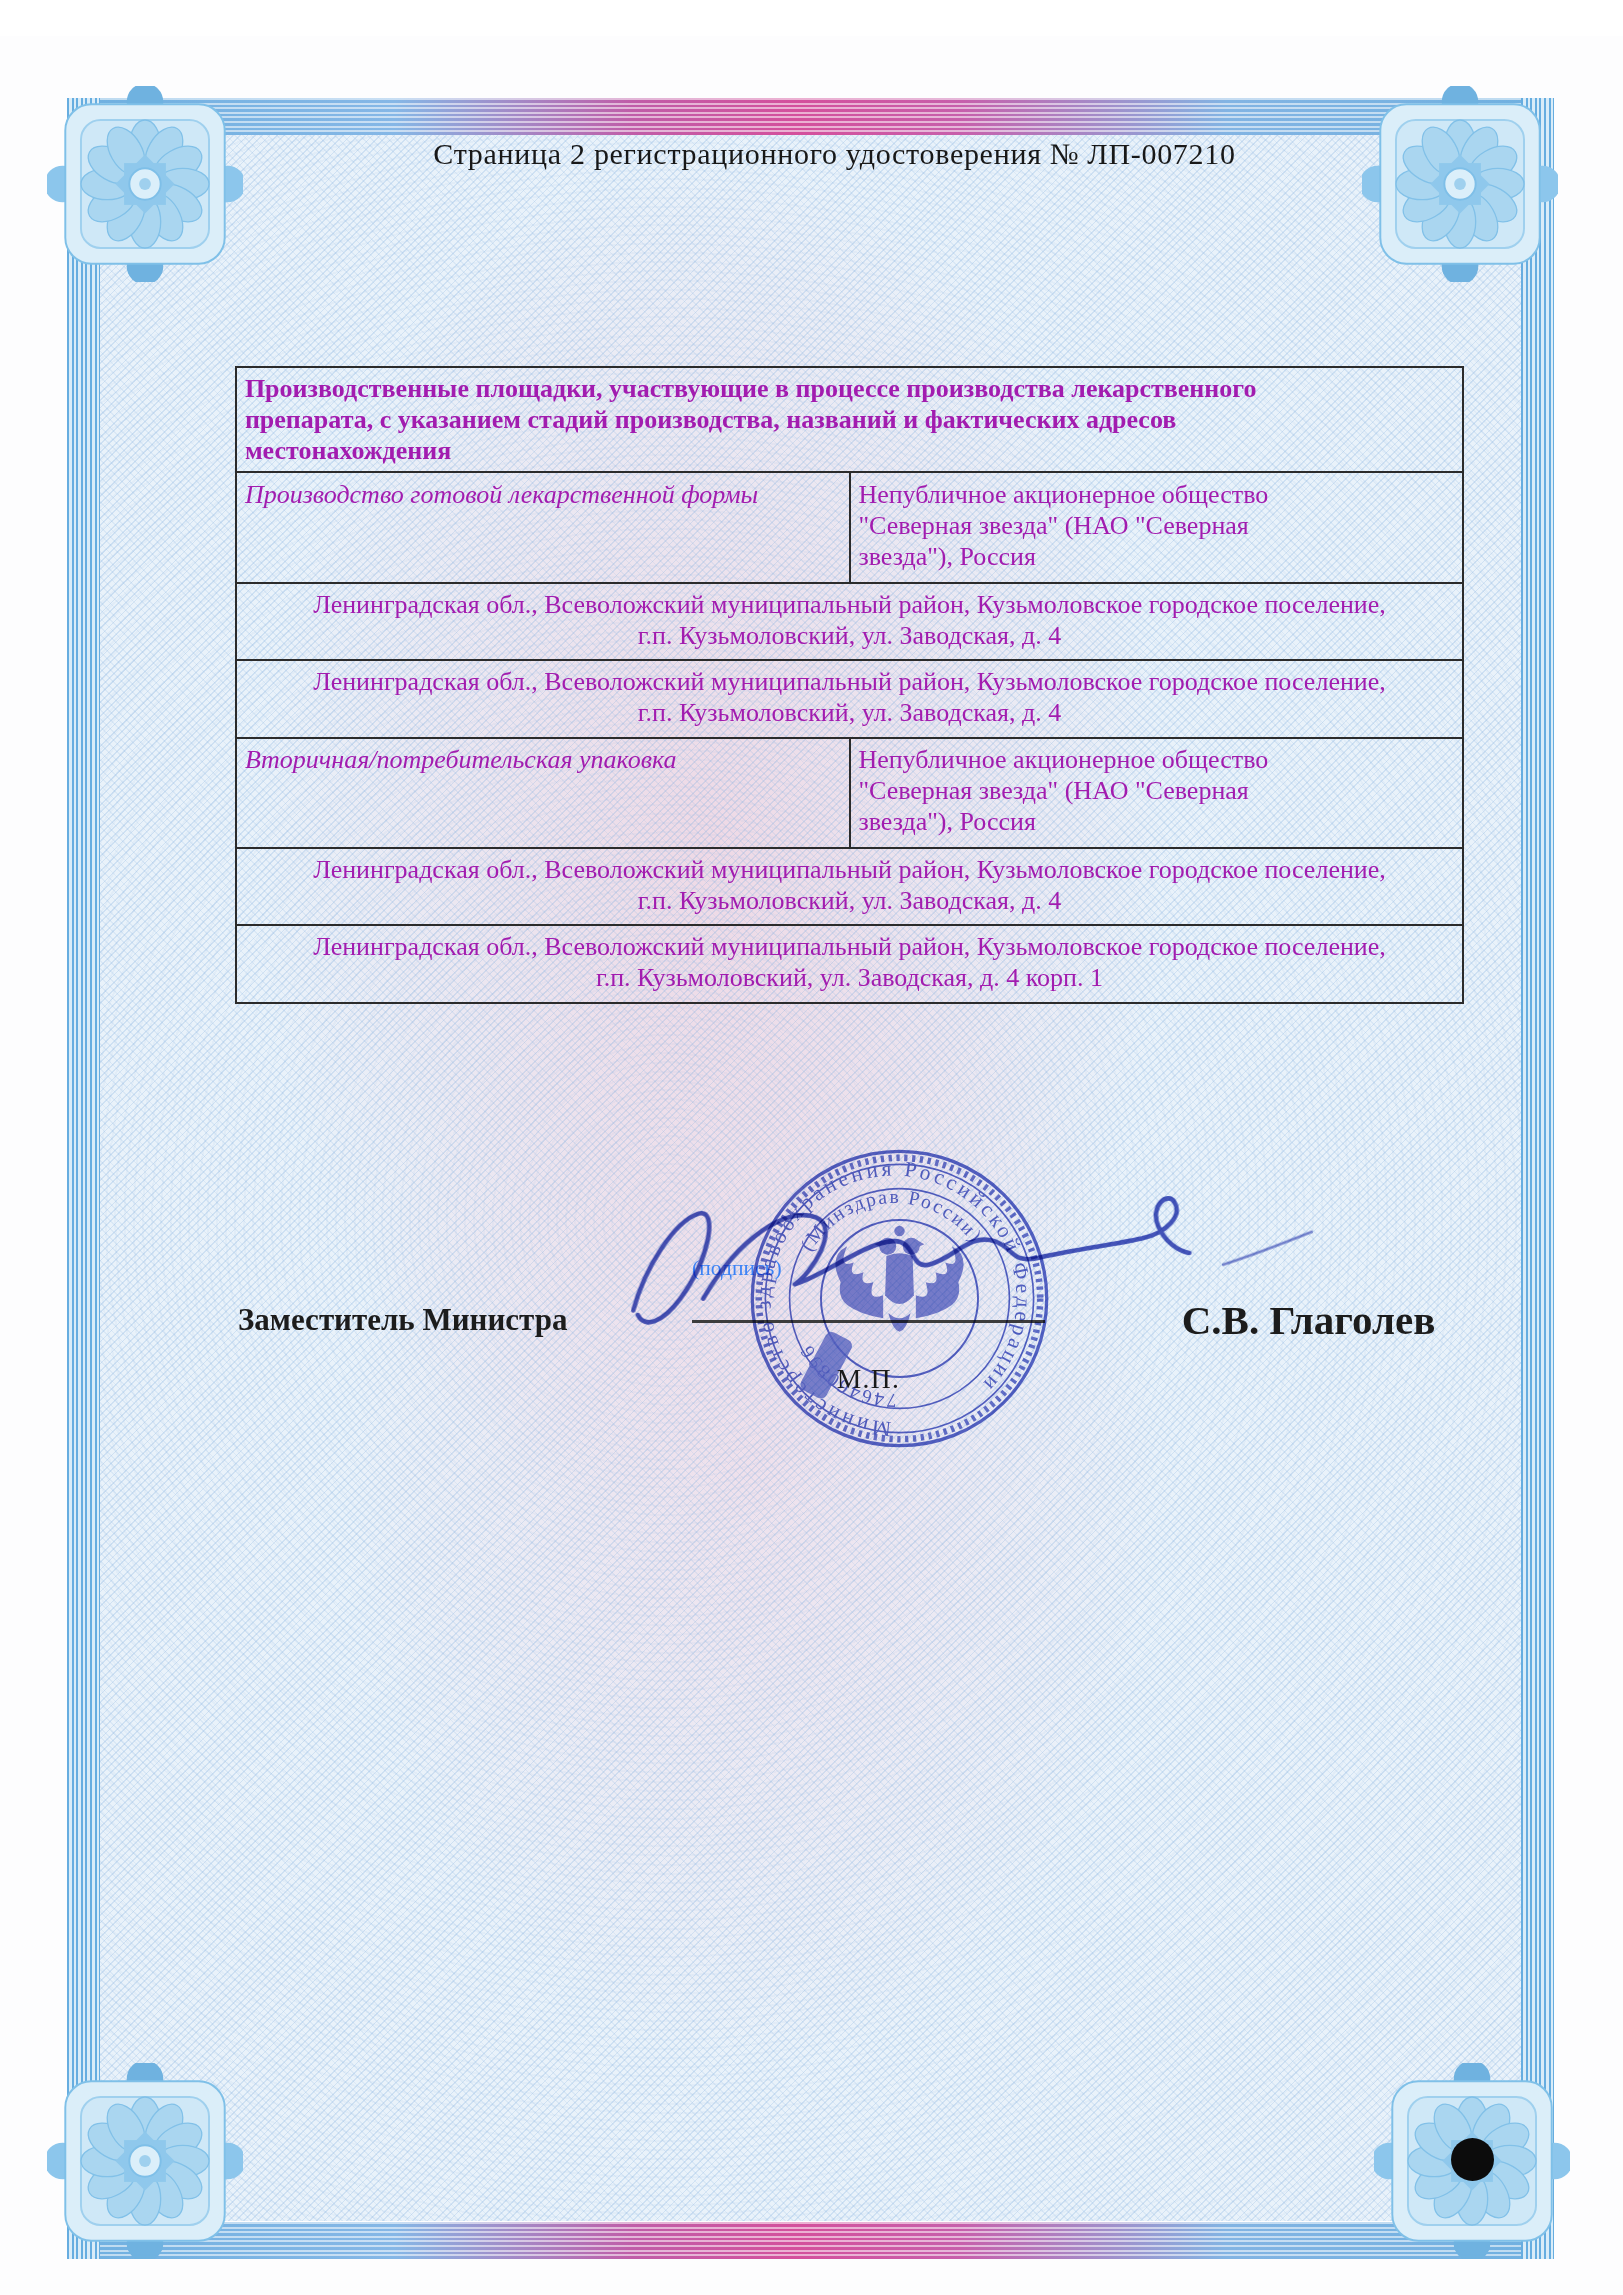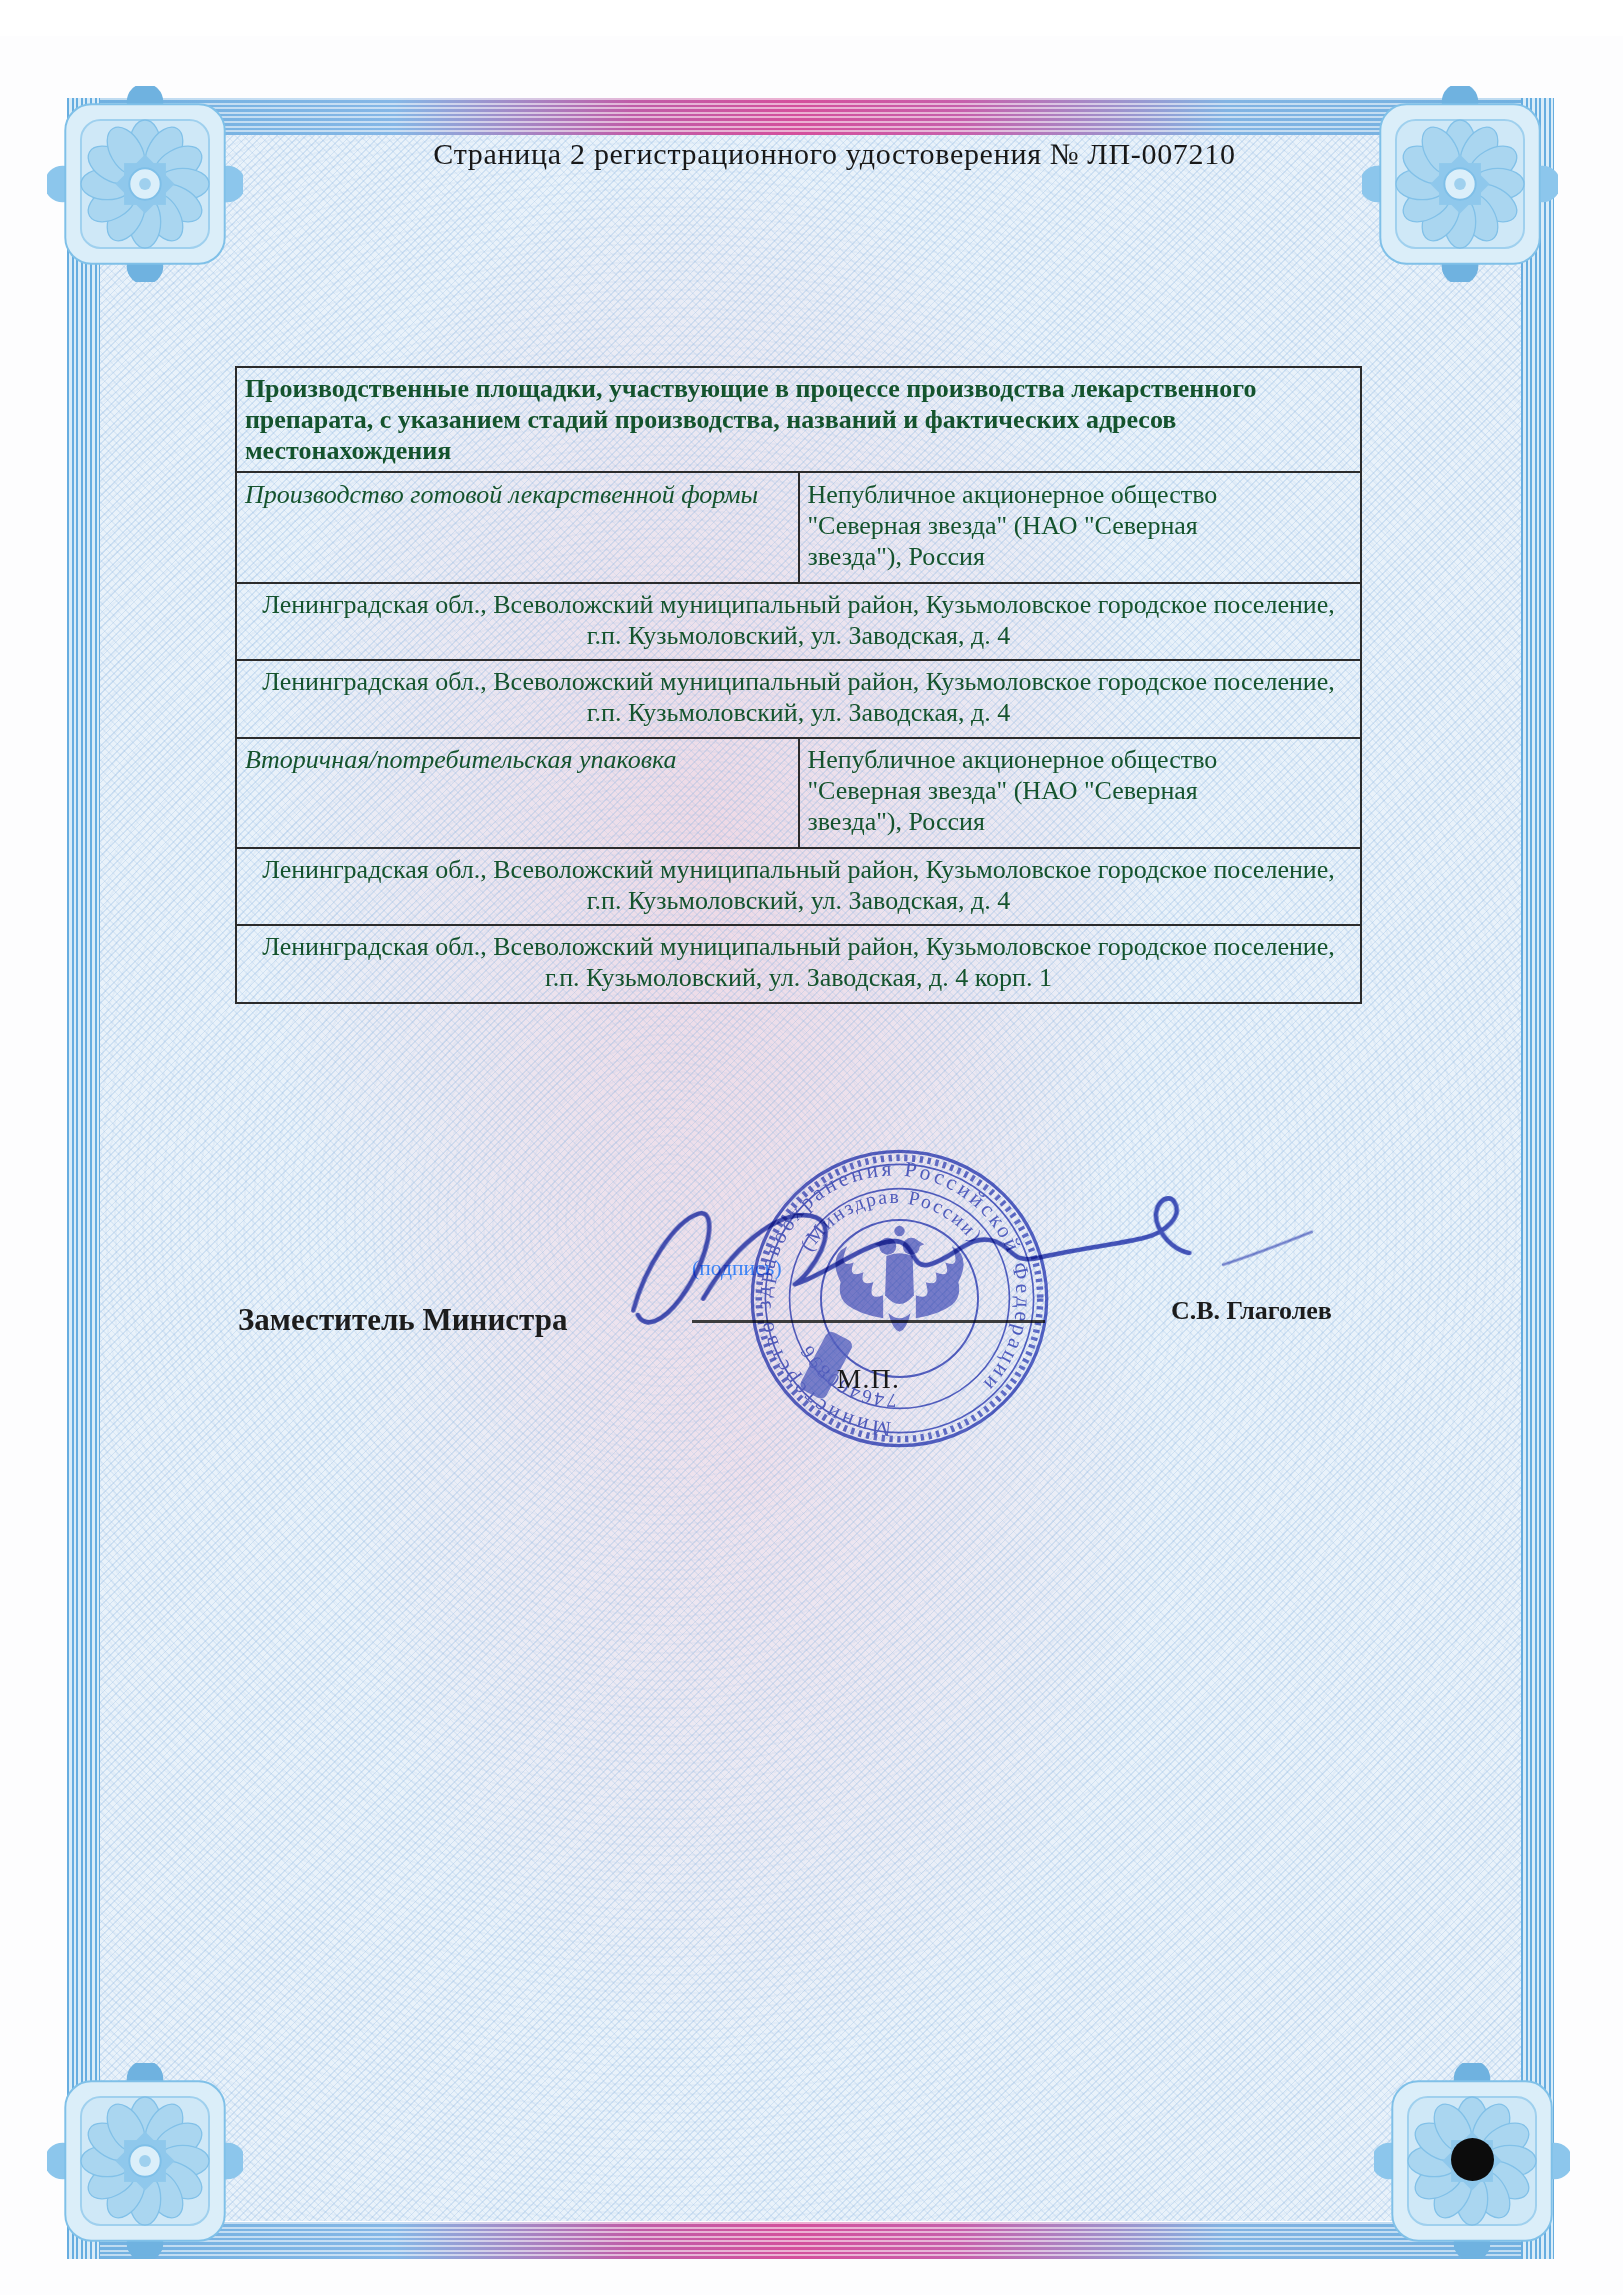--- a/index.html
+++ b/index.html
@@ -44,43 +44,43 @@
   .rosette.bl{left:47px;  top:2027px;}
   .rosette.br{left:1374px;top:2027px;}
   
   .page-header{
     position:absolute; left:0; top:101px; width:100%; z-index:3;
     text-align:center; transform:translateX(23px);
     font-size:30px; letter-spacing:0.7px; color:#181818;
   }
   
   table.production{
-    position:absolute; left:235px; top:330px; width:1127px; z-index:3;
+    position:absolute; left:235px; top:330px; width:1229px; z-index:3;
     border-collapse:collapse; table-layout:fixed;
-    font-size:26px; line-height:31px; color:#14532d;
+    font-size:26px; line-height:31px; color:#a21caf;
   }
   table.production td{
     border:2.6px solid #2b2b2b; padding:5.2px 7.9px; vertical-align:top;
     background:transparent;
   }
   td.col-left{width:666px;}
   td.col-right{width:555px;}
   .cell-line{white-space:nowrap;}
   .tbl-title{font-weight:bold;}
   .stage-label{font-style:italic;}
   .stage-cell{height:98px;}
   .addr-cell{height:65px;text-align:center;}
   
   .sig-position{
     position:absolute; left:238px; top:1266px; z-index:3;
     font-size:31px; font-weight:bold; white-space:nowrap;
   }
   .sig-name{
     position:absolute; left:1171px; top:1260px; width:275px; z-index:3;
-    font-size:26px; font-weight:bold; text-align:left; white-space:nowrap;
+    font-size:41px; font-weight:bold; text-align:center; white-space:nowrap;
   }
   .sig-line{
     position:absolute; left:692px; top:1284px; width:353px; height:2.6px;
     background:#3c3c3c; z-index:3;
   }
   .sig-caption{
     position:absolute; left:692px; top:1220px; width:353px; z-index:3;
     text-align:left; font-size:21.6px; color:#3b82f6;
   }
   .seal-mark{

